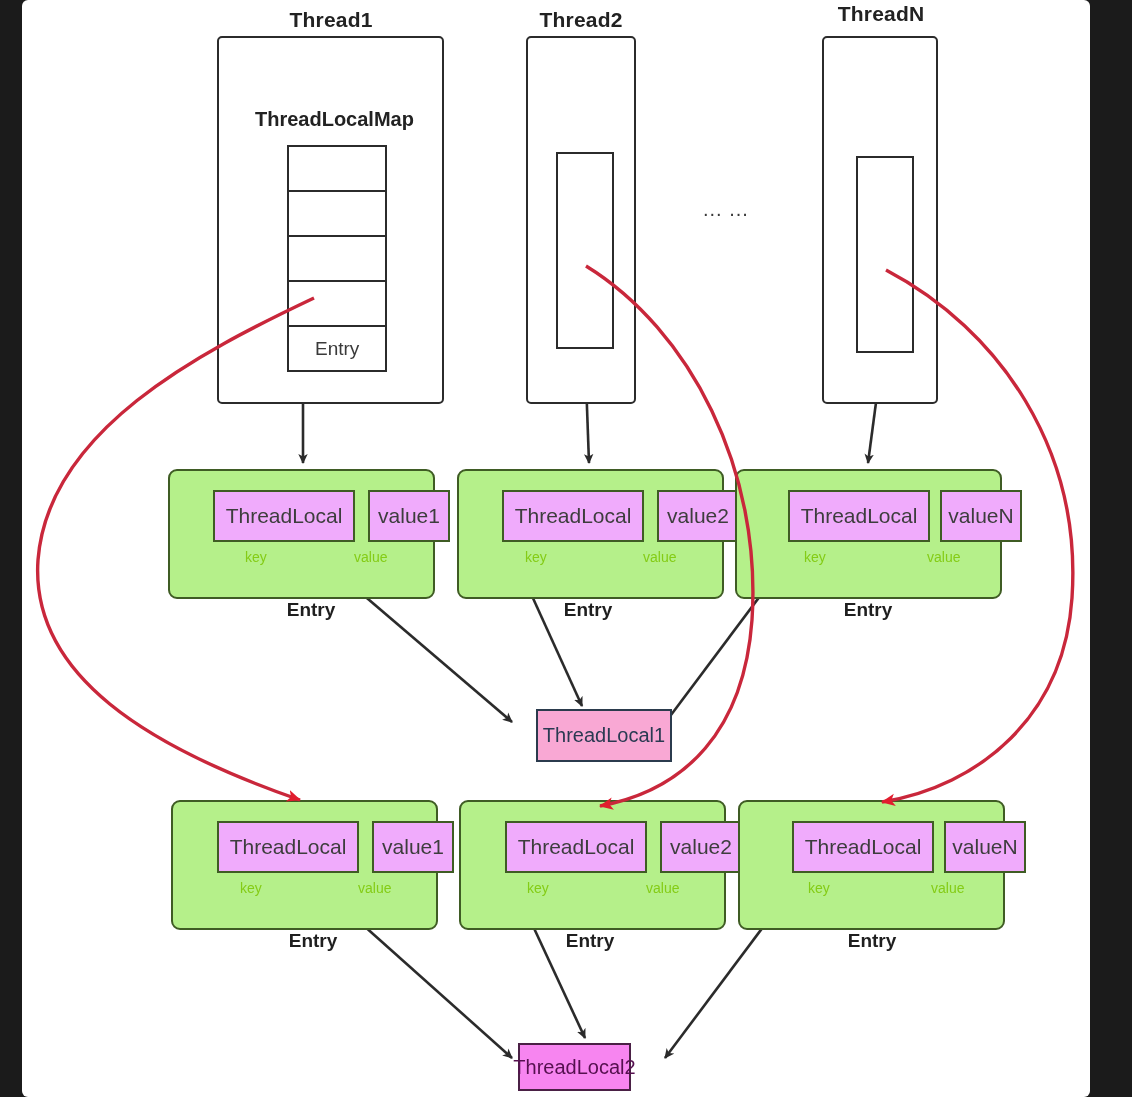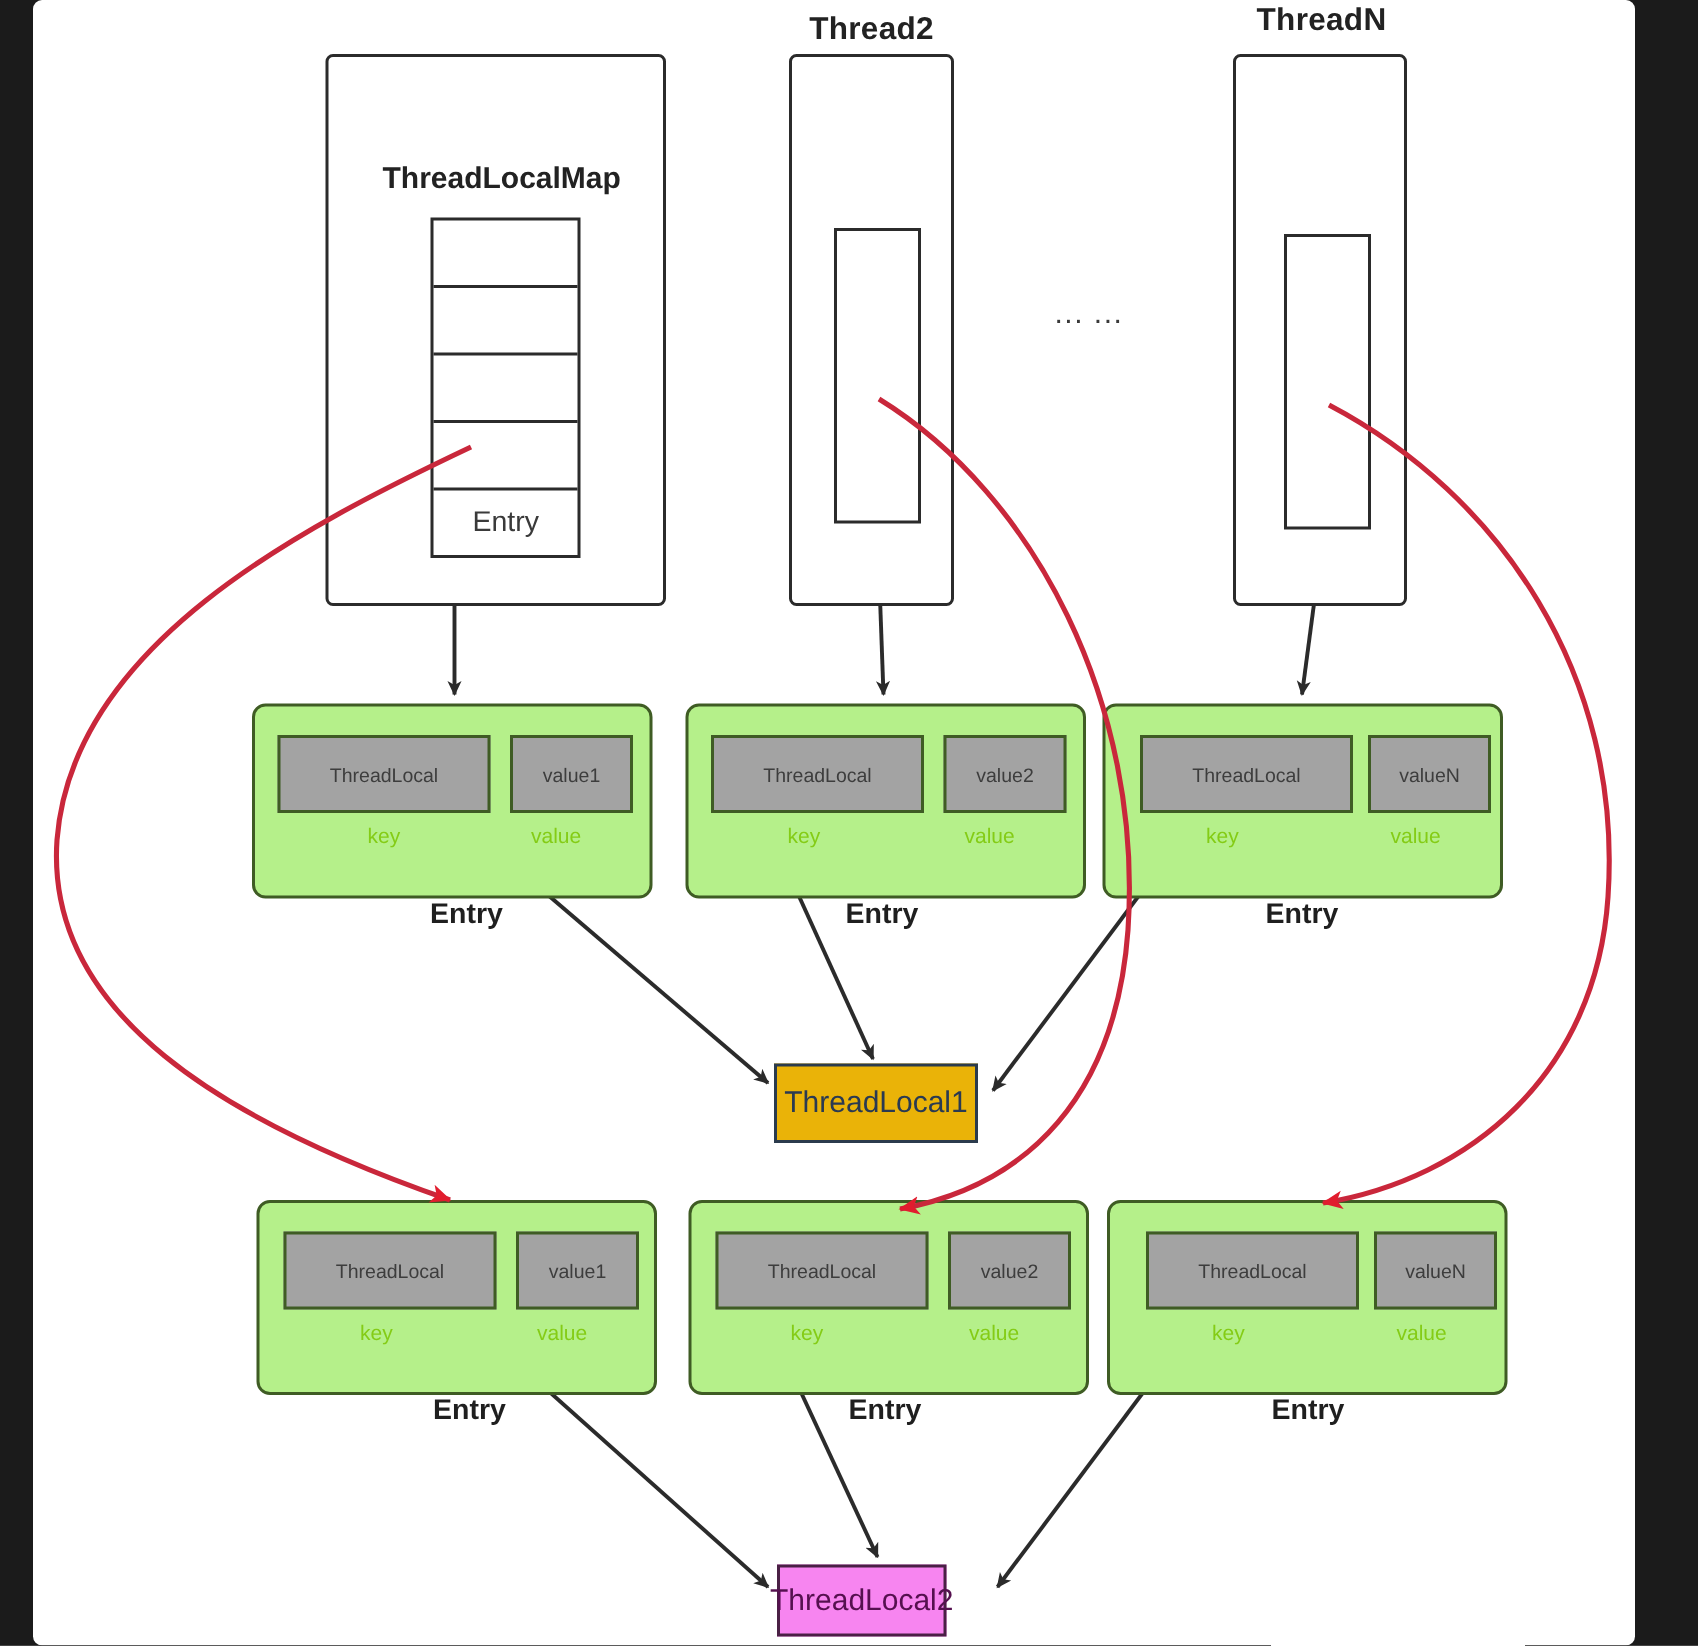--- a/index.html
+++ b/index.html
@@ -90,29 +90,30 @@
   .entry-box {
     position: absolute;
     left: 0; top: 0;
     background: #b5f08a;
     border: 2.5px solid #3f5c24;
     border-radius: 9px;
     box-sizing: border-box;
   }
   .kv-box {
     position: absolute;
-    background: #a3a3a3;
+    background: #f0abfc;
     border: 2.5px solid #3f5c24;
     box-sizing: border-box;
     display: flex;
     align-items: center;
     justify-content: center;
-    font-size: 13px;
+    font-size: 21px;
     color: #3d3d3d;
     white-space: nowrap;
+    margin-left: 28px;
   }
   .kv-caption {
     position: absolute;
     font-size: 14px;
     color: #84cc16;
     white-space: nowrap;
   }
   .entry-caption {
     position: absolute;
     font-size: 19px;
@@ -124,23 +125,24 @@
   .tl-node {
     position: absolute;
     box-sizing: border-box;
     display: flex;
     align-items: center;
     justify-content: center;
     font-size: 20px;
     white-space: nowrap;
   }
   .tl-blue {
-    background: #eab308;
+    background: #f9a8d4;
     border: 2.5px solid #2b3b4d;
     color: #2a3a52;
+    margin-left: 20px;
   }
   .tl-pink {
     background: #f785f0;
     border: 2.5px solid #4a2045;
     color: #55104f;
   }
 </style>
 </head>
 <body>
 
@@ -165,20 +167,21 @@
 
     <path d="M313,552 L512,722" stroke="#2b2b2b" stroke-width="2.6" fill="none" marker-end="url(#ah-black)"></path>
     <path d="M512,552 L582,706" stroke="#2b2b2b" stroke-width="2.6" fill="none" marker-end="url(#ah-black)"></path>
     <path d="M793,552 L662,727" stroke="#2b2b2b" stroke-width="2.6" fill="none" marker-end="url(#ah-black)"></path>
 
     <path d="M316,883 L512,1058" stroke="#2b2b2b" stroke-width="2.6" fill="none" marker-end="url(#ah-black)"></path>
     <path d="M513,883 L585,1038" stroke="#2b2b2b" stroke-width="2.6" fill="none" marker-end="url(#ah-black)"></path>
     <path d="M796,883 L665,1058" stroke="#2b2b2b" stroke-width="2.6" fill="none" marker-end="url(#ah-black)"></path>
   </svg>
 
+  <div class="thread-title" style="left:218px; top:8px; width:226px;">Thread1</div>
   <div class="thread-box" style="left:217px; top:36px; width:227px; height:368px;"></div>
   <div class="tlm-label" style="left:255px; top:108px;">ThreadLocalMap</div>
   <div class="map-table" style="left:287px; top:145px; width:100px; height:227px;">
     <div class="map-cell"></div>
     <div class="map-cell"></div>
     <div class="map-cell"></div>
     <div class="map-cell"></div>
     <div class="map-cell">Entry</div>
   </div>
 

